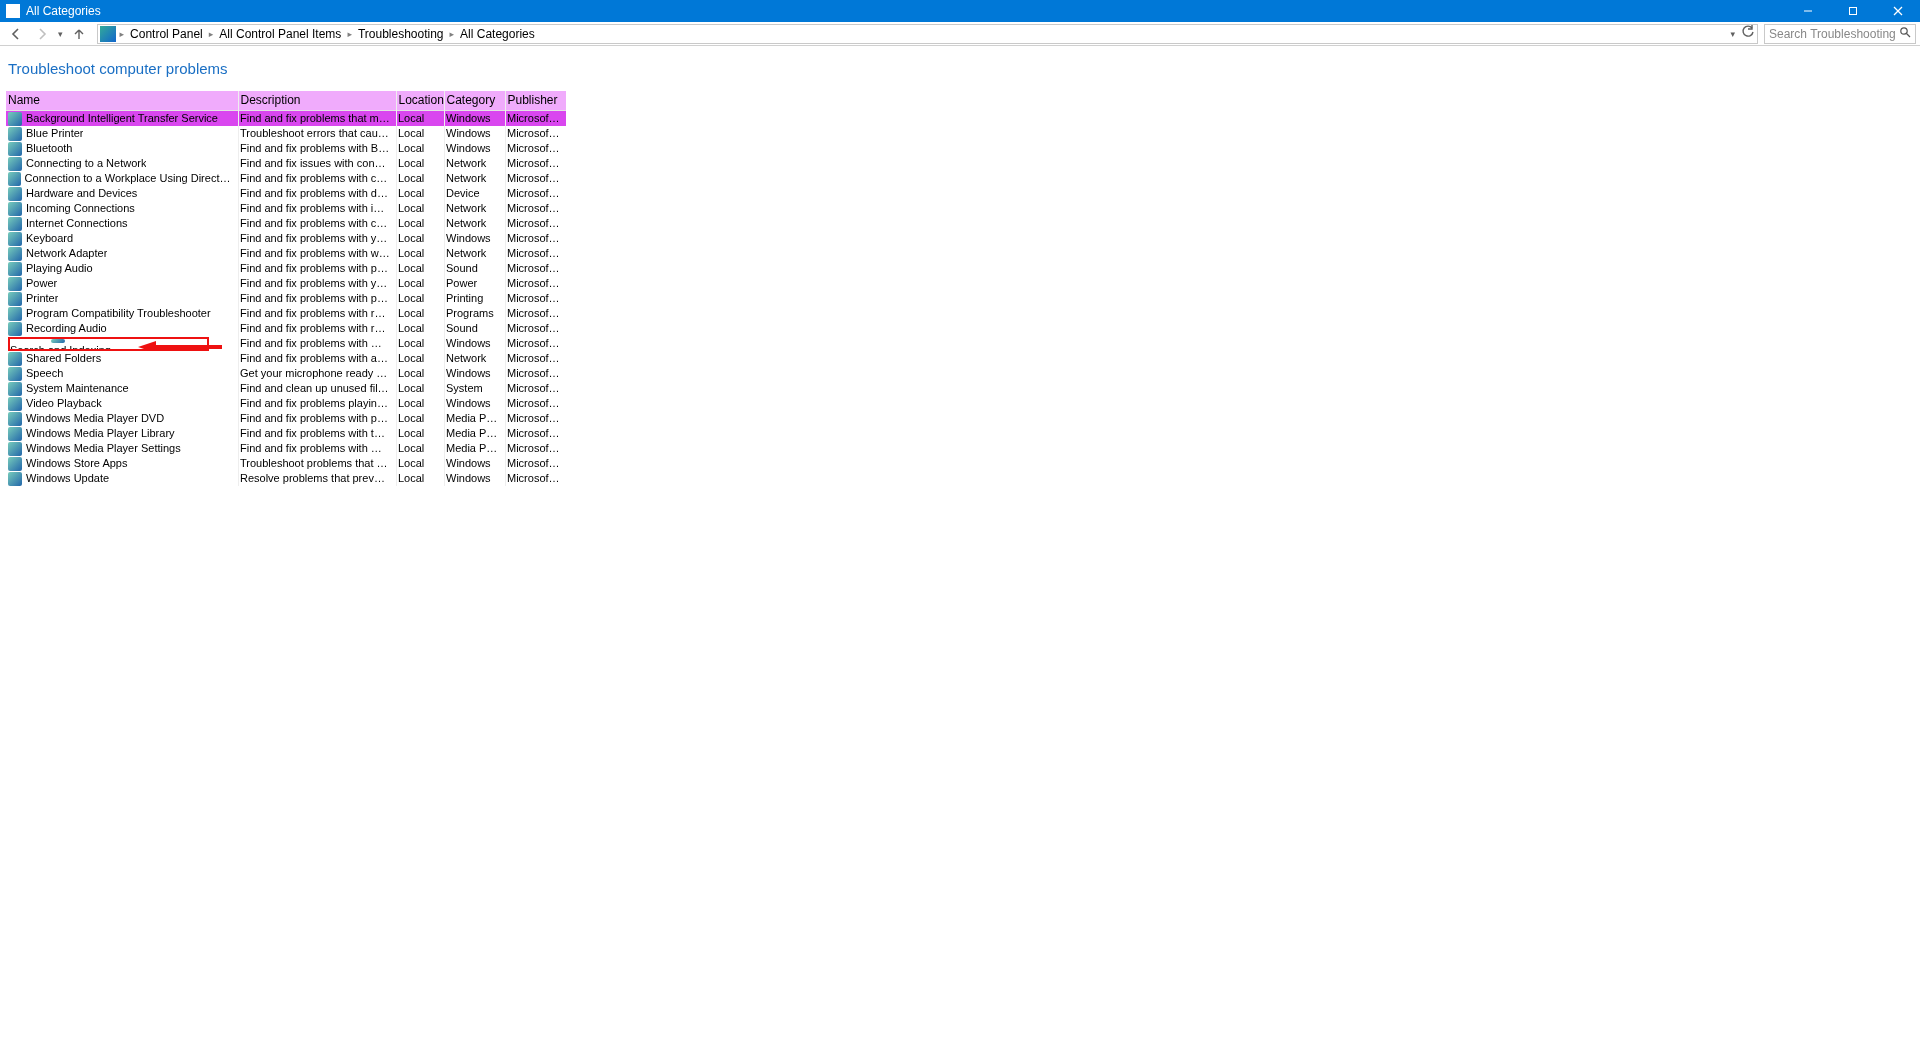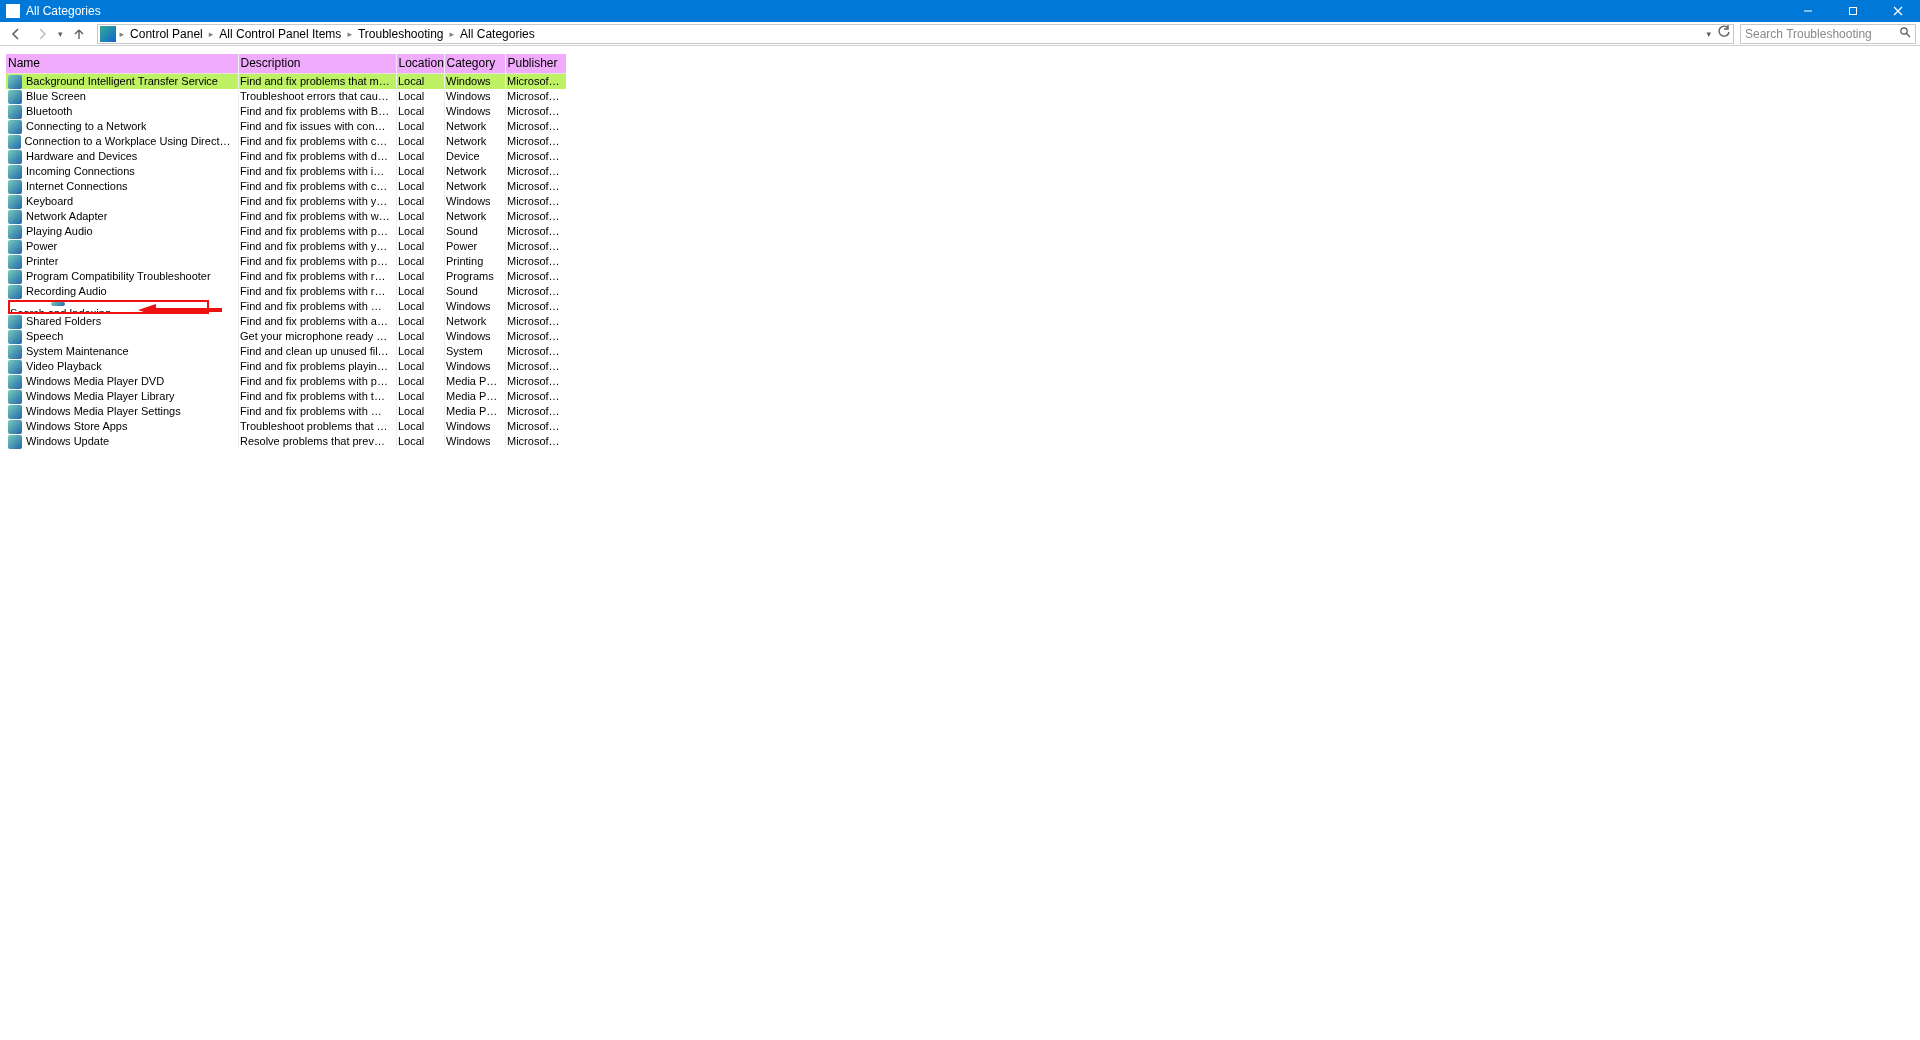--- a/index.html
+++ b/index.html
@@ -71,21 +71,21 @@
     background: linear-gradient(135deg,#3a9,#16c);
     margin-right: 2px;
   }
   .bc-right {
     margin-left: auto;
     display: flex; align-items: center;
     padding-right: 2px;
     gap: 4px;
   }
   .searchbox {
-    width: 176px; height: 20px;
+    width: 152px; height: 20px;
     border: 1px solid #c9c9c9;
     display: flex; align-items: center;
     padding: 0 4px;
     color: #888;
   }
   .searchbox .mag { margin-left: auto; color: #555; }
 
   
   .content { padding: 8px 6px; height: calc(100% - 46px); overflow: auto; }
   .page-title { color: #1a6fc4; font-size: 15px; margin: 6px 0 14px 2px; }
@@ -112,21 +112,21 @@
   .table tbody td {
     padding: 0 6px 0 2px;
     height: 15px;
     line-height: 15px;
     white-space: nowrap;
     overflow: hidden;
     text-overflow: ellipsis;
     font-size: 11px;
     vertical-align: middle;
   }
-  .table tbody tr.active td { background: #bef264; }
+  .table tbody tr.active td { background: #d946ef; }
   .row-icon {
     width: 14px; height: 14px;
     display: inline-block;
     vertical-align: middle;
     margin-right: 4px;
     background: linear-gradient(135deg,#7cb,#26a);
     border-radius: 2px;
   }
   .table tbody td.namecell { display: flex; align-items: center; }
   .namecell-label { overflow: hidden; text-overflow: ellipsis; }
@@ -228,20 +228,21 @@
     <span class="mag">
       <svg width="12" height="12" viewBox="0 0 12 12">
           <circle cx="5" cy="5" r="3.2" fill="none" stroke="#555" stroke-width="1.2"></circle>
           <line x1="7.5" y1="7.5" x2="11" y2="11" stroke="#555" stroke-width="1.2"></line>
         </svg>
     </span>
   </div>
 </div>
 
 <div class="content">
+  <div class="page-title">Troubleshoot computer problems</div>
 
   <div class="table-wrap">
     <div class="coldividers d1"></div>
     <div class="coldividers d2"></div>
     <div class="coldividers d3"></div>
     <div class="coldividers d4"></div>
 
     <table class="table">
       <colgroup>
         <col class="col-name">
@@ -266,21 +267,21 @@
               <span class="namecell-label">Background Intelligent Transfer Service</span>
             </td>
             <td>Find and fix problems that may p...</td>
             <td>Local</td>
             <td>Windows</td>
             <td>Microsoft ...</td>
           </tr>
           <tr>
             <td class="namecell">
               <span class="row-icon"></span>
-              <span class="namecell-label">Blue Screen</span>
+              <span class="namecell-label">Blue Printer</span>
             </td>
             <td>Troubleshoot errors that cause Wi...</td>
             <td>Local</td>
             <td>Windows</td>
             <td>Microsoft ...</td>
           </tr>
           <tr>
             <td class="namecell">
               <span class="row-icon"></span>
               <span class="namecell-label">Bluetooth</span>

